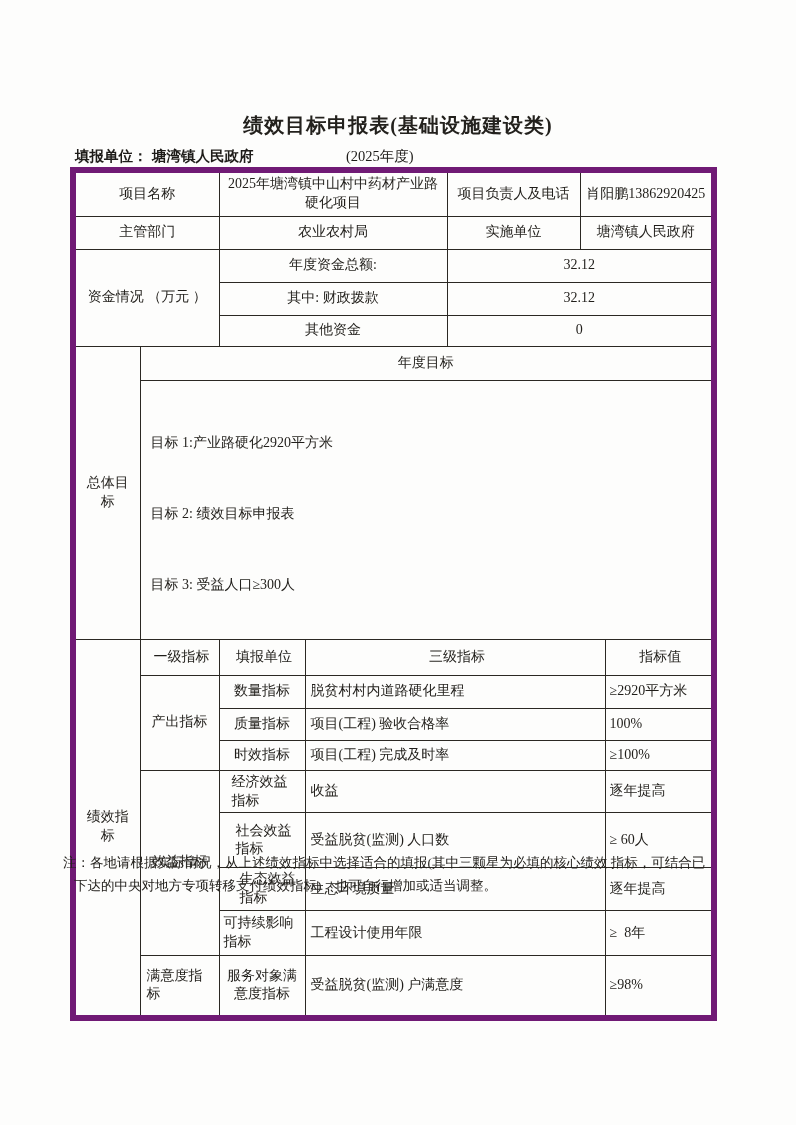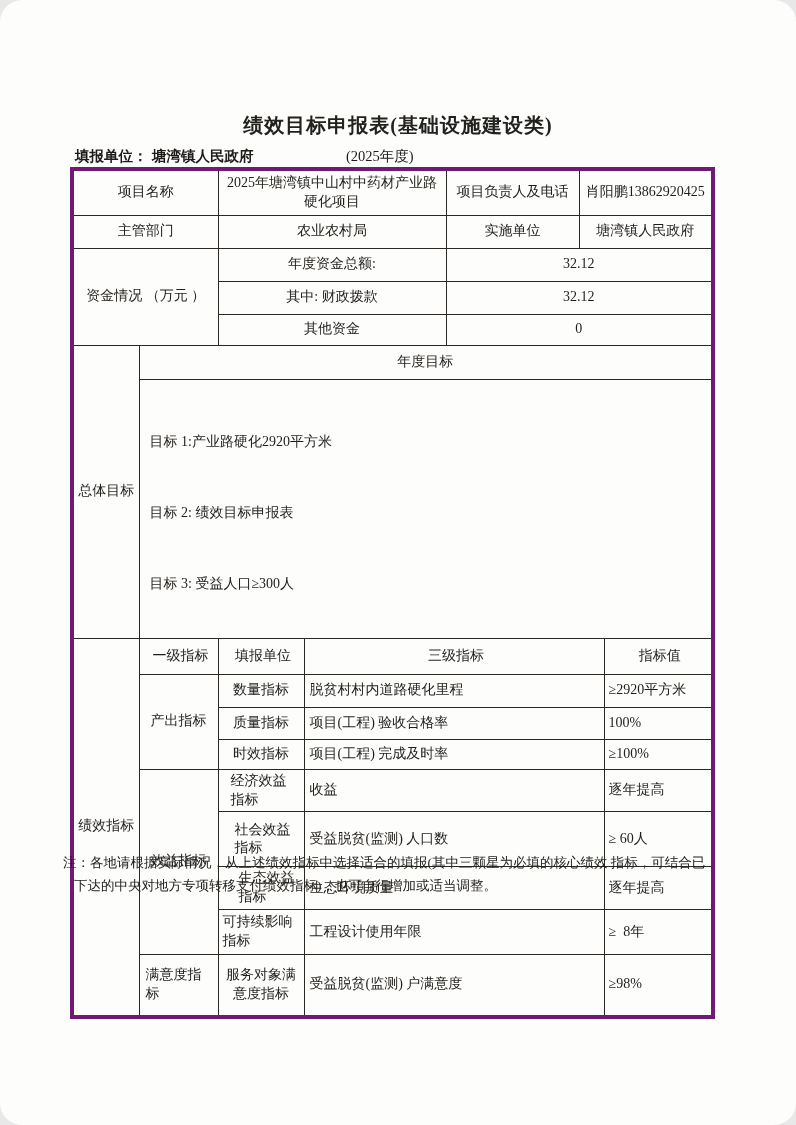--- a/index.html
+++ b/index.html
@@ -3,37 +3,36 @@
 <meta charset="utf-8">
 <style>
   html,body{margin:0;padding:0;background:#e8e8e8;}
   .page{
     position:relative;
     width:796px;height:1125px;
     background:#fdfdfc;
     font-family:"Liberation Serif","DejaVu Serif",serif;
     color:#1e1c19;
     overflow:hidden;
-    border-radius:22px;
   }
   .doc-title{
     position:absolute;top:112px;left:0;width:100%;
     text-align:center;
     font-size:20px;font-weight:bold;letter-spacing:1px;
     color:#23211d;
   }
   .filler-line{position:absolute;top:147px;left:0;width:100%;font-size:14.5px;}
   .filler-label{position:absolute;left:75px;top:0;font-weight:bold;}
   .filler-value{position:absolute;left:152px;top:0;font-weight:bold;}
   .filler-year{position:absolute;left:346px;top:0;font-weight:normal;}
   table.form{
     position:absolute;left:70px;top:167px;
     width:642px;
     border-collapse:collapse;table-layout:fixed;
-    border:4px solid #701a75;
+    border:6px solid #701a75;
   }
   td{
     border:1px solid #2b2823;
     font-size:14px;
     line-height:1.35;
     padding:2px 4px;
     vertical-align:middle;
     white-space:pre-wrap;
     word-break:break-all;
     color:#201e1a;

